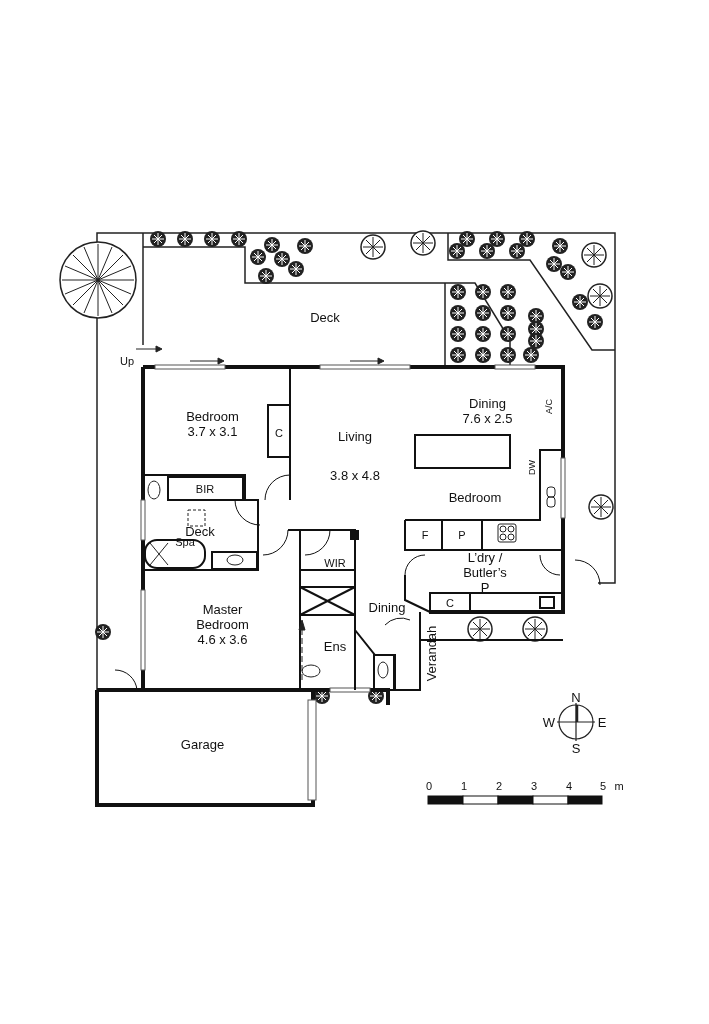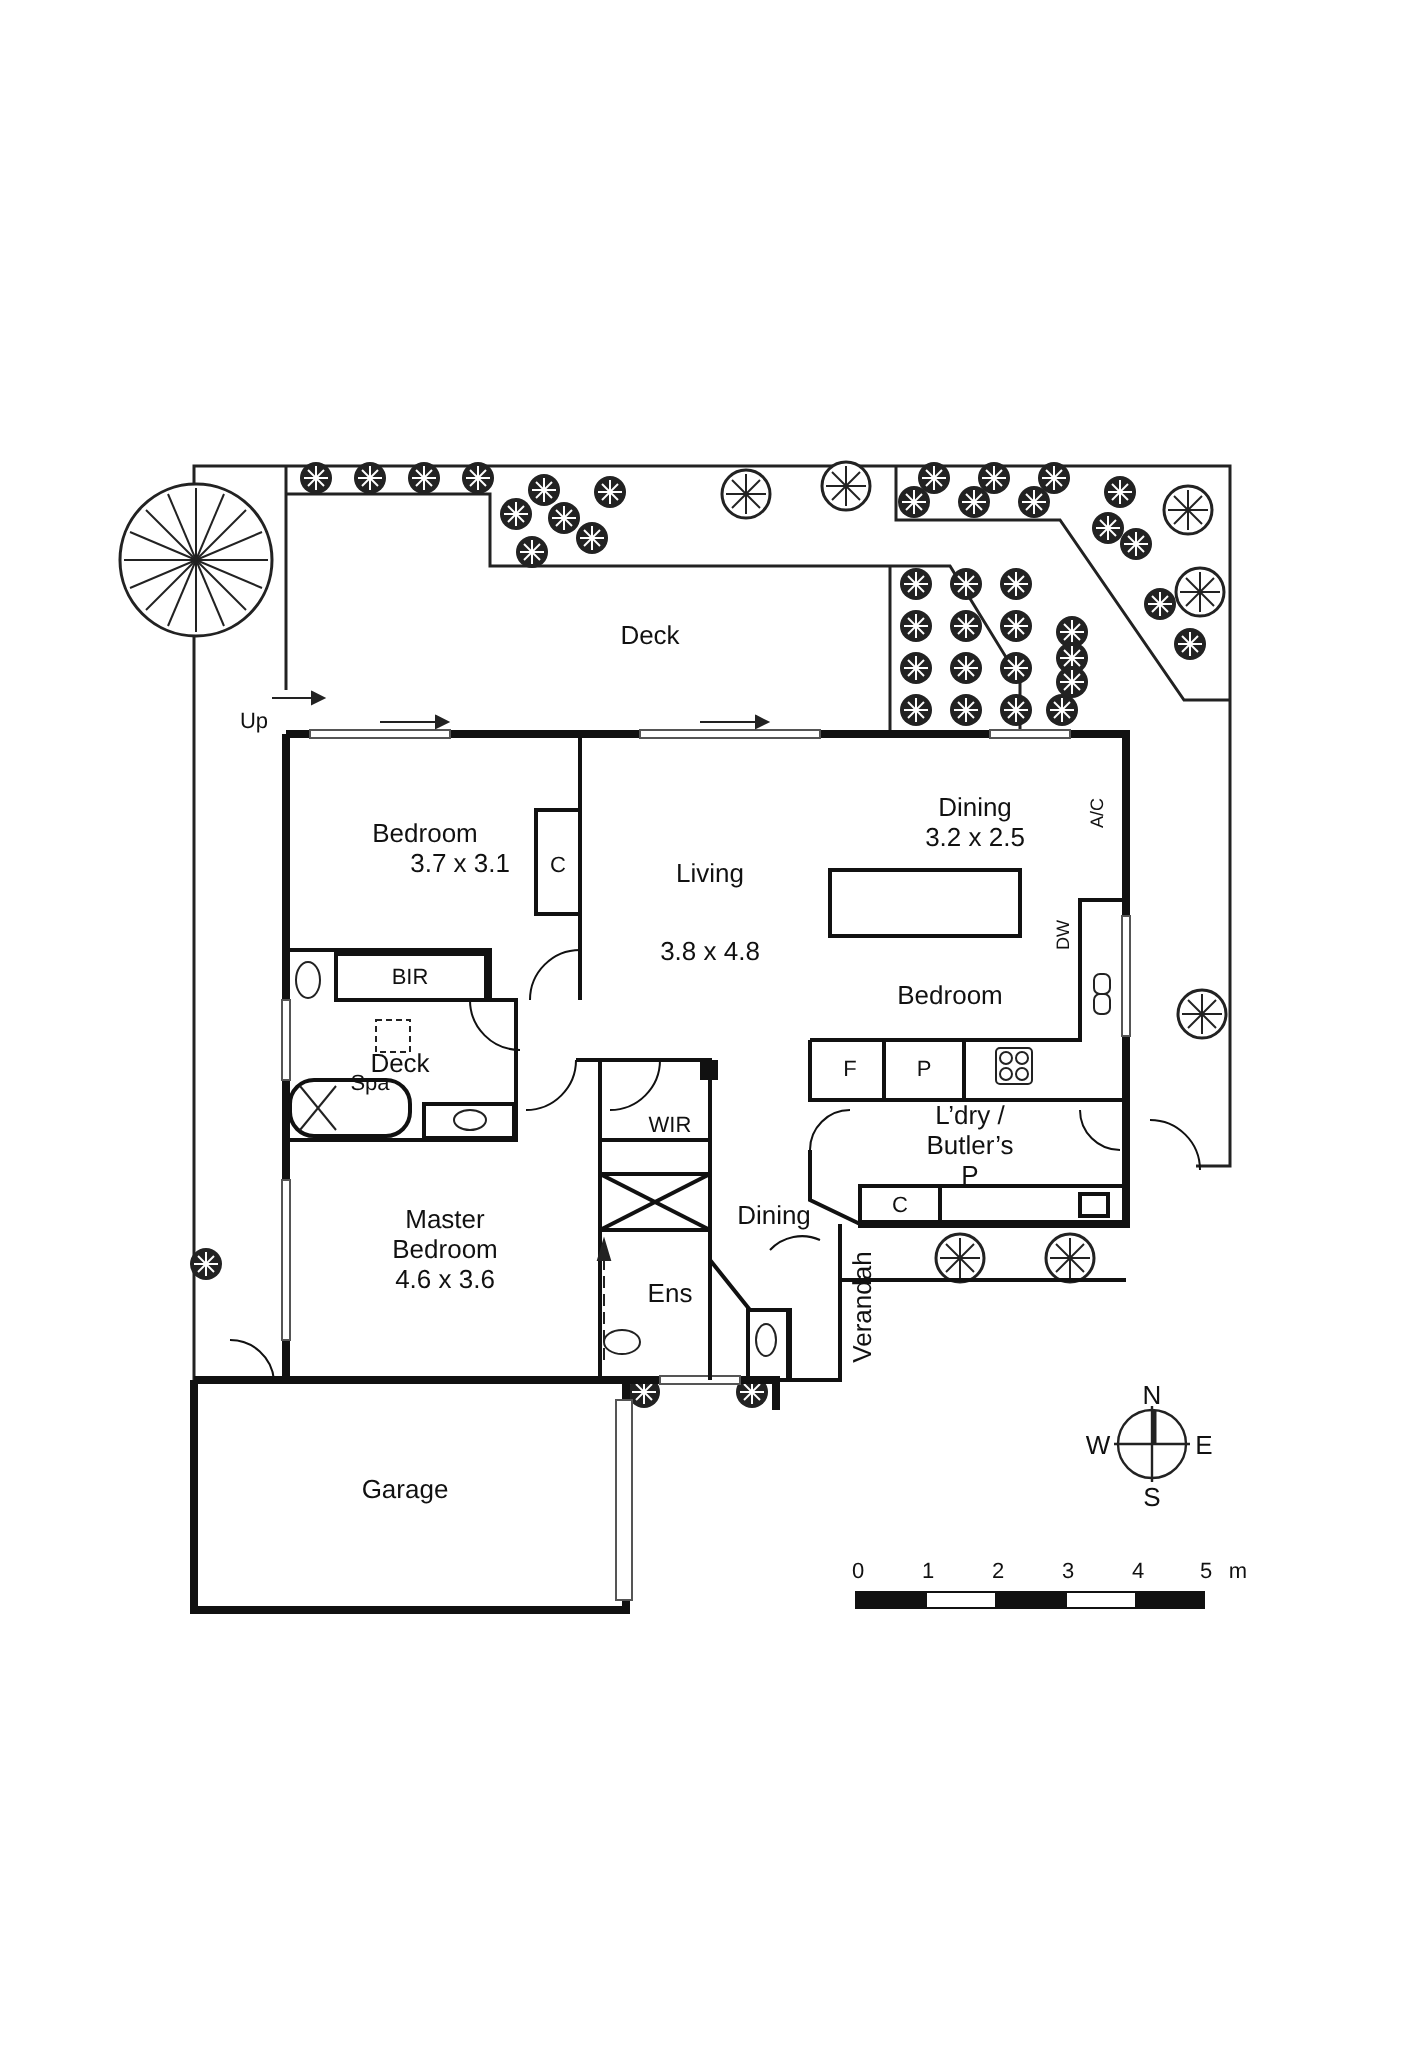--- a/index.html
+++ b/index.html
@@ -225,28 +225,28 @@
     <rect x="498" y="796" width="35" height="8" fill="#111"></rect>
     <rect x="533" y="796" width="35" height="8" fill="#fff"></rect>
     <rect x="568" y="796" width="34" height="8" fill="#111"></rect>
   </g>
 </svg>
 
 <div class="lbl" style="left:300px;top:310px;width:50px;">Deck</div>
 <div class="lbl sm" style="left:115px;top:354px;width:24px;">Up</div>
 
 <div class="lbl" style="left:170px;top:409px;width:85px;">Bedroom</div>
-<div class="lbl" style="left:170px;top:424px;width:85px;text-align:right;">3.7 x 3.1</div>
+<div class="lbl" style="left:170px;top:424px;width:85px;">3.7 x 3.1</div>
 <div class="lbl sm" style="left:268px;top:426px;width:22px;">C</div>
 
 <div class="lbl" style="left:315px;top:429px;width:80px;">Living</div>
 <div class="lbl" style="left:315px;top:468px;width:80px;">3.8 x 4.8</div>
 
 <div class="lbl" style="left:445px;top:396px;width:85px;">Dining</div>
-<div class="lbl" style="left:445px;top:411px;width:85px;">3.2 x 2.5</div>
+<div class="lbl" style="left:445px;top:411px;width:85px;">7.6 x 2.5</div>
 <div class="lbl xs rot" style="left:537px;top:399px;width:24px;">A/C</div>
 <div class="lbl xs rot" style="left:520px;top:460px;width:24px;">DW</div>
 
 <div class="lbl" style="left:440px;top:490px;width:70px;">Bedroom</div>
 <div class="lbl sm" style="left:415px;top:528px;width:20px;">F</div>
 <div class="lbl sm" style="left:452px;top:528px;width:20px;">P</div>
 
 <div class="lbl sm" style="left:180px;top:482px;width:50px;">BIR</div>
 <div class="lbl" style="left:175px;top:524px;width:50px;">Deck</div>
 <div class="lbl sm" style="left:170px;top:535px;width:30px;">Spa</div>

